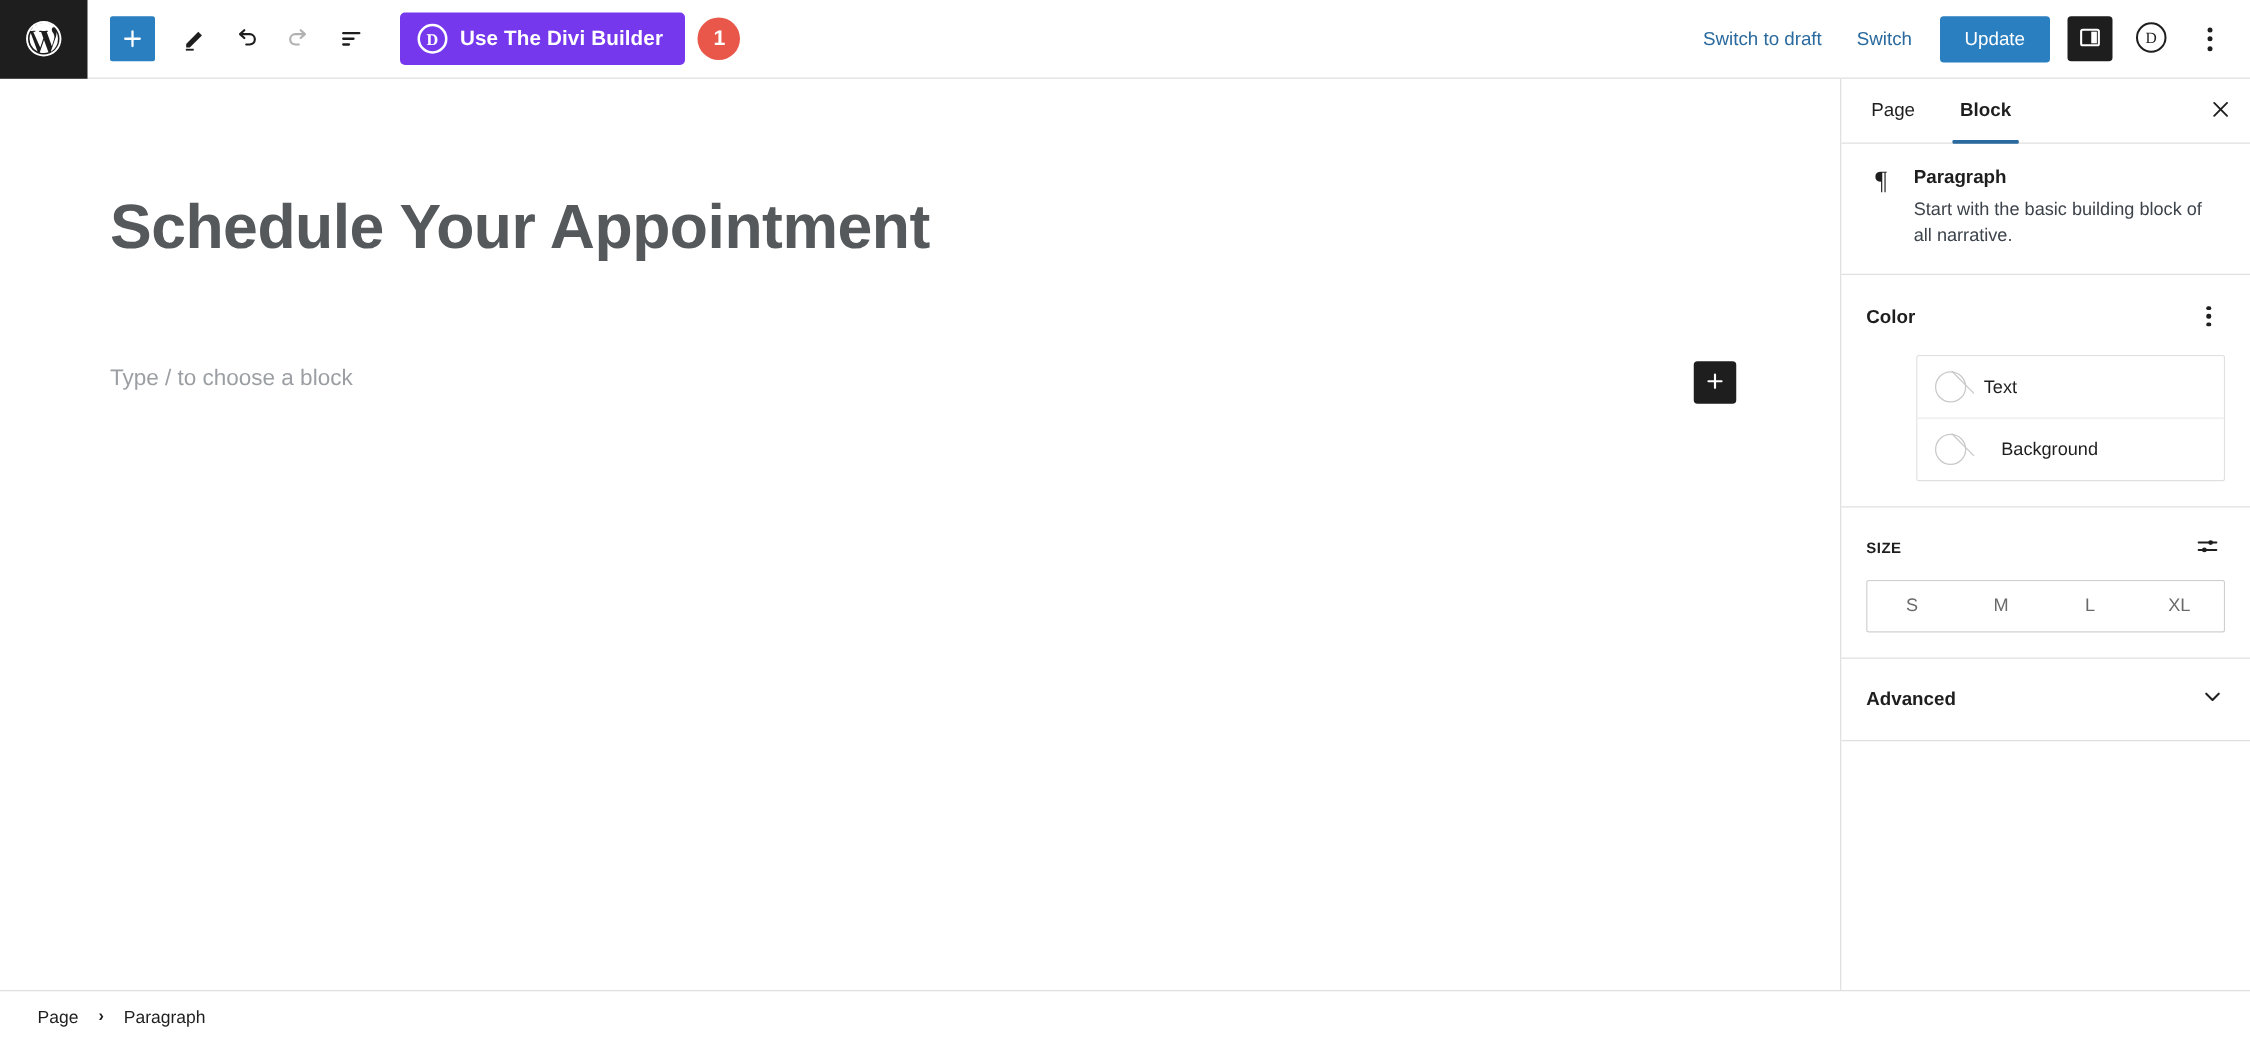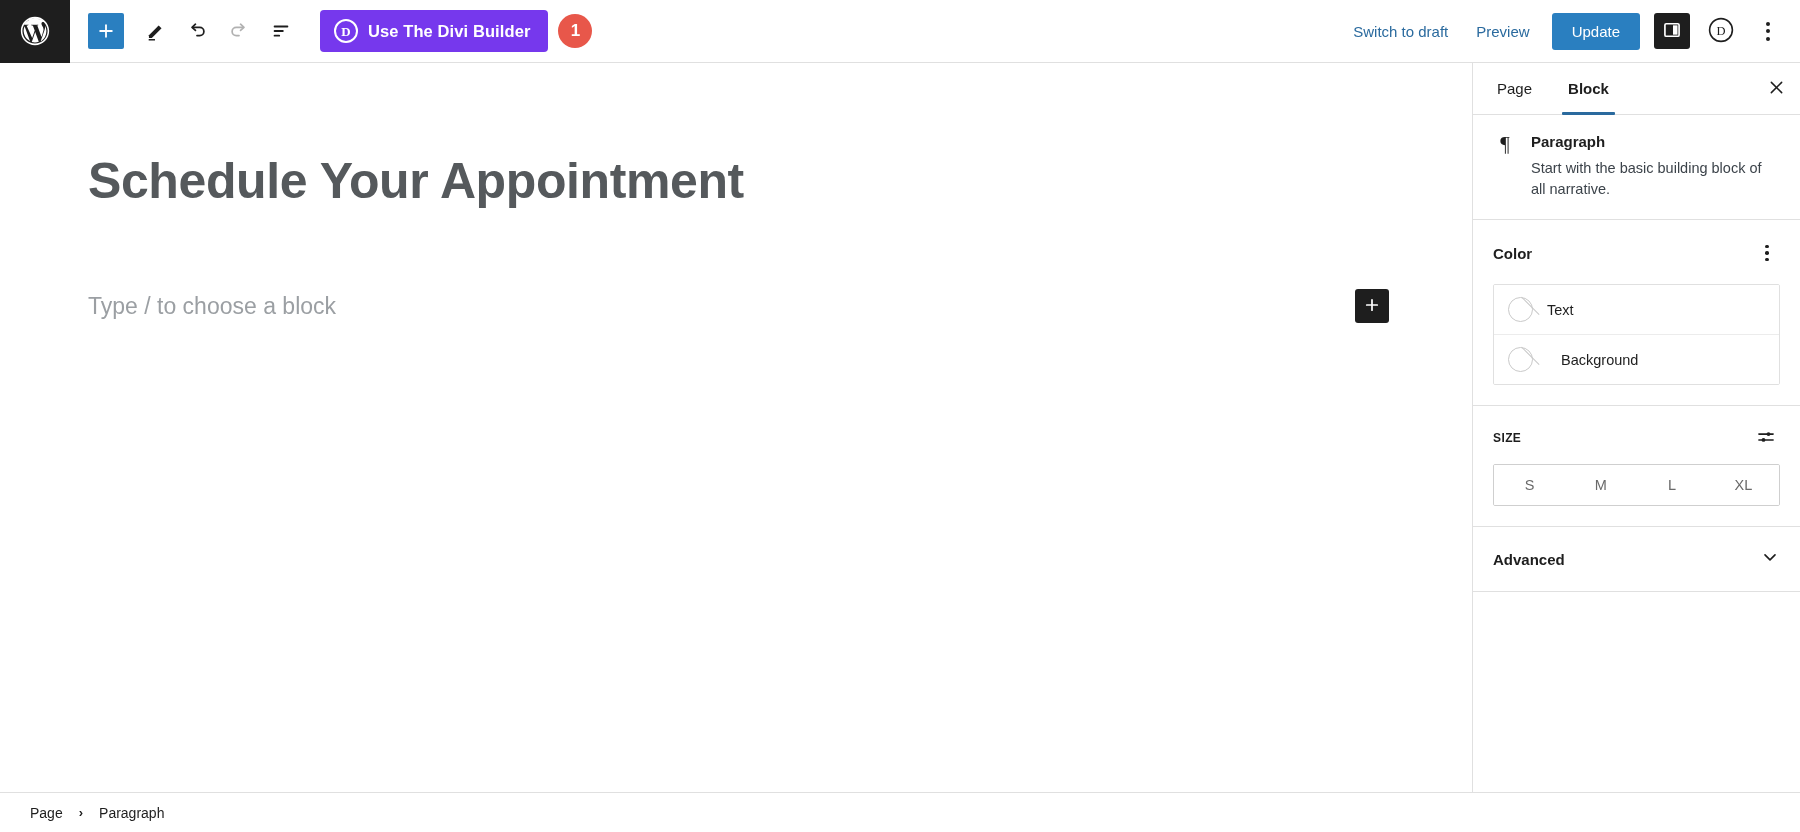--- a/index.html
+++ b/index.html
@@ -213,21 +213,21 @@
     color: #55595c;
     letter-spacing: -0.4px;
     line-height: 1.15;
     white-space: nowrap;
   }
 
   .paragraph-placeholder {
     position: absolute;
     left: 88px;
     top: 226px;
-    font-size: 23px;
+    font-size: 18px;
     color: #9b9fa3;
     line-height: 1.5;
   }
 
   .block-appender {
     position: absolute;
     left: 1355px;
     top: 226px;
     width: 34px; height: 34px;
     background: #1e1e1e;
@@ -340,20 +340,21 @@
   .section-kebab i {
     width: 3.5px; height: 3.5px; border-radius: 50%;
     background: #1e1e1e; display: block;
   }
 
   
   .color-list {
     border: 1px solid #e0e0e0;
     border-radius: 2px;
     overflow: hidden;
+    margin-left: 40px;
   }
   .color-row {
     display: flex;
     align-items: center;
     gap: 14px;
     padding: 12px 14px;
     cursor: pointer;
     background: #fff;
   }
   .color-row + .color-row { border-top: 1px solid #ececec; gap: 28px; }
@@ -528,21 +529,21 @@
       <span class="divi-circle">D</span>
       <span>Use The Divi Builder</span>
     </button>
 
     <div class="notif-badge">1</div>
 
     <div class="header-spacer"></div>
 
     <div class="header-right">
       <button class="header-link">Switch to draft</button>
-      <button class="header-link">Preview</button>
+      <button class="header-link">Switch</button>
       <button class="update-btn">Update</button>
 
       <button class="icon-square-btn" title="Settings">
         <span>
           <svg width="20" height="20" viewBox="0 0 24 24" fill="none" aria-hidden="true">
             <rect x="3.5" y="4.5" width="17" height="15" rx="1.6" fill="none" stroke="#ffffff" stroke-width="2"></rect>
             <rect x="13.2" y="6.4" width="5.4" height="11.2" fill="#ffffff"></rect>
           </svg>
         </span>
       </button>

